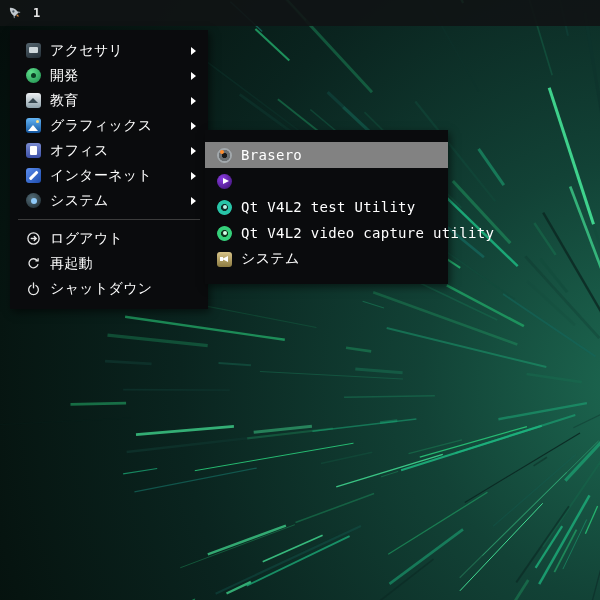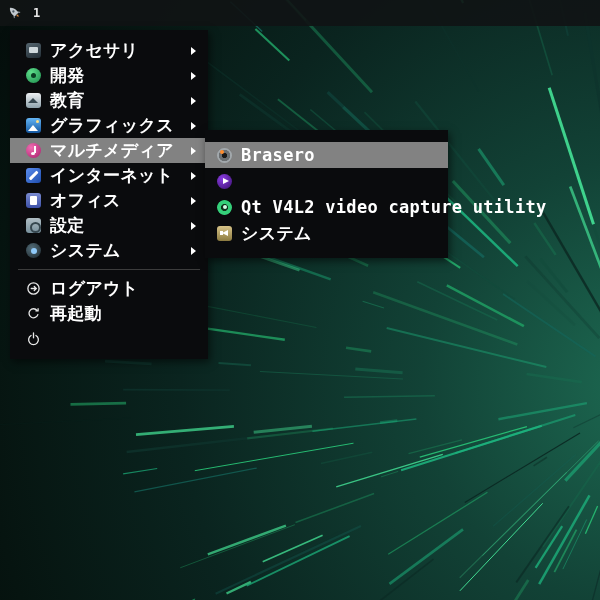--- a/index.html
+++ b/index.html
@@ -30,21 +30,21 @@
     box-shadow:2px 3px 8px rgba(0,0,0,0.55);
   }
   .main-menu{left:10px;top:30px;width:198px;padding:8px 0}
   .sub-menu{left:205px;top:130px;width:243px;padding:12px 0}
   .row{
     display:flex;align-items:center;height:25px;padding-left:16px;cursor:default;
   }
   .sub-menu .row{height:26px;padding-left:12px}
   .row.hl{background:var(--highlight)}
   .lbl{
-    color:var(--text);font-size:17px;font-weight:700;white-space:nowrap;
+    color:var(--text);font-size:14px;font-weight:400;white-space:nowrap;
     letter-spacing:0.3px;
   }
   .arr{
     margin-left:auto;margin-right:12px;width:0;height:0;
     border-left:5px solid #fff;border-top:4px solid transparent;border-bottom:4px solid transparent;
   }
   .sep{height:1px;background:#3c3c3c;margin:6px 8px}
   
   .ic{width:15px;height:15px;flex:0 0 15px;margin-right:9px;position:relative;border-radius:3px}
   .ic::after,.ic::before{content:"";position:absolute}
@@ -281,38 +281,28 @@
   <div class="row">
     <span class="ic ic-education"></span>
     <span class="lbl">教育</span>
     <span class="arr"></span>
   </div>
   <div class="row">
     <span class="ic ic-graphics"></span>
     <span class="lbl">グラフィックス</span>
     <span class="arr"></span>
   </div>
-  <div class="row hl">
-    <span class="ic ic-multimedia"></span>
-    <span class="lbl">マルチメディア</span>
+  <div class="row">
+    <span class="ic ic-office"></span>
+    <span class="lbl">オフィス</span>
     <span class="arr"></span>
   </div>
   <div class="row">
     <span class="ic ic-internet"></span>
     <span class="lbl">インターネット</span>
-    <span class="arr"></span>
-  </div>
-  <div class="row">
-    <span class="ic ic-office"></span>
-    <span class="lbl">オフィス</span>
-    <span class="arr"></span>
-  </div>
-  <div class="row">
-    <span class="ic ic-settings"></span>
-    <span class="lbl">設定</span>
     <span class="arr"></span>
   </div>
   <div class="row">
     <span class="ic ic-system"></span>
     <span class="lbl">システム</span>
     <span class="arr"></span>
   </div>
 
   <div class="sep"></div>
 
@@ -334,32 +324,37 @@
     </span>
     <span class="lbl">再起動</span>
   </div>
   <div class="row">
     <span class="ic ic-action">
       <svg viewBox="0 0 16 16" width="15" height="15">
           <path d="M5.4 4.8a5.2 5.2 0 1 0 5.2 0" fill="none" stroke="#e8e8e8" stroke-width="1.4" stroke-linecap="round"></path>
           <line x1="8" y1="2" x2="8" y2="7.2" stroke="#e8e8e8" stroke-width="1.4" stroke-linecap="round"></line>
         </svg>
     </span>
+    <span class="lbl">シャットダウン</span>
   </div>
 </div>
 
 <div class="panel sub-menu">
   <div class="row hl">
     <span class="ic ic-brasero"></span>
     <span class="lbl">Brasero</span>
   </div>
   <div class="row">
     <span class="ic ic-mpv"></span>
   </div>
   <div class="row">
+    <span class="ic ic-qt-v4l2"></span>
+    <span class="lbl">Qt V4L2 test Utility</span>
+  </div>
+  <div class="row">
     <span class="ic ic-qt-v4l2-cap"></span>
     <span class="lbl">Qt V4L2 video capture utility</span>
   </div>
   <div class="row">
     <span class="ic ic-volume"></span>
     <span class="lbl">システム</span>
   </div>
 </div>
 
 </body></html>

